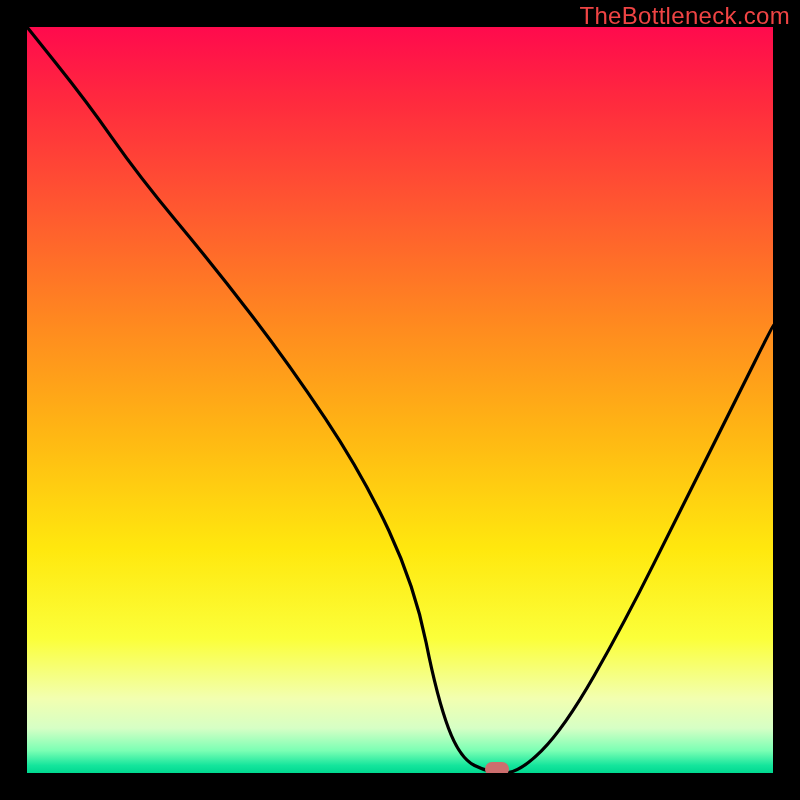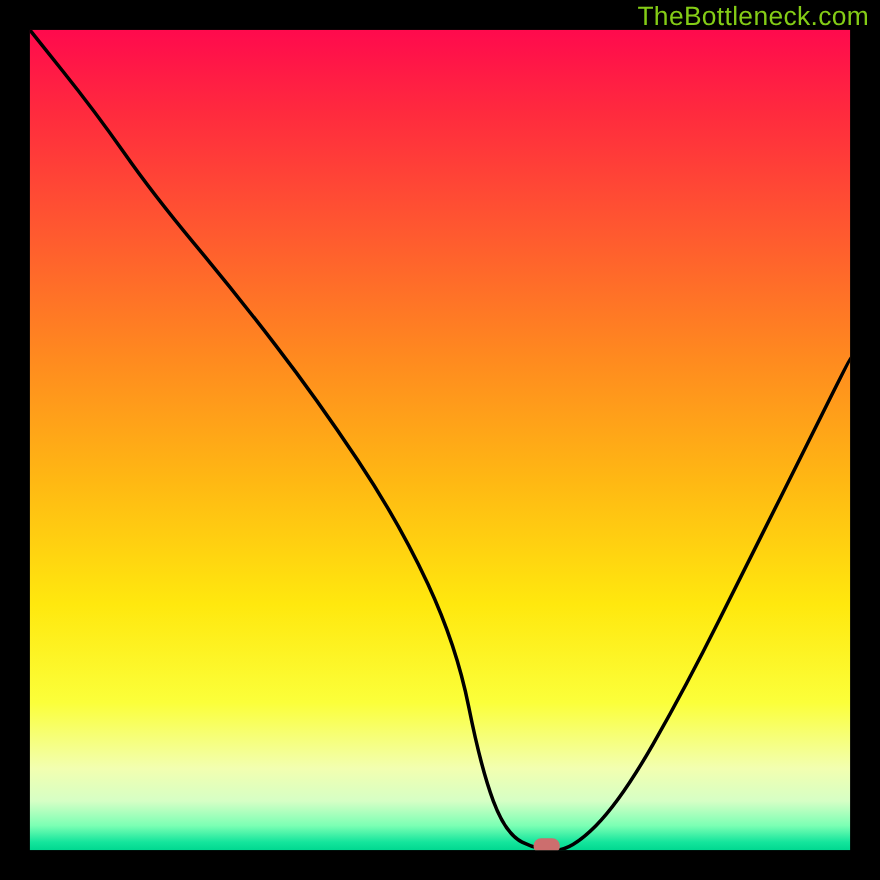--- a/index.html
+++ b/index.html
@@ -41,21 +41,21 @@
       #d6ffc5 94%,
       #7bffb4 97%,
       #14e59c 99%,
       #00d890 100%
     );
   }
   .watermark {
     position: absolute;
     top: 2px;
     right: 10px;
-    color: #84cc16;
+    color: #ef4444;
     font-size: 24px;
     font-weight: 500;
     letter-spacing: 0.3px;
     user-select: none;
   }
   svg.curve {
     position: absolute;
     inset: 0;
   }
   .curve path {

